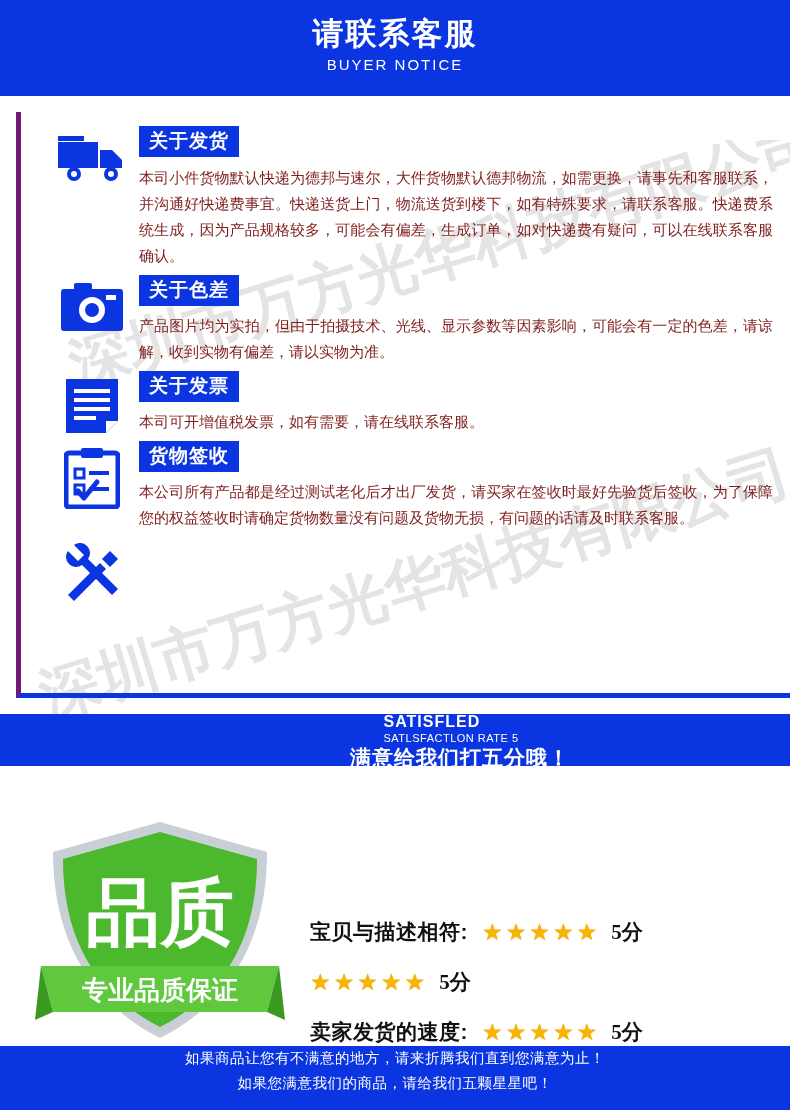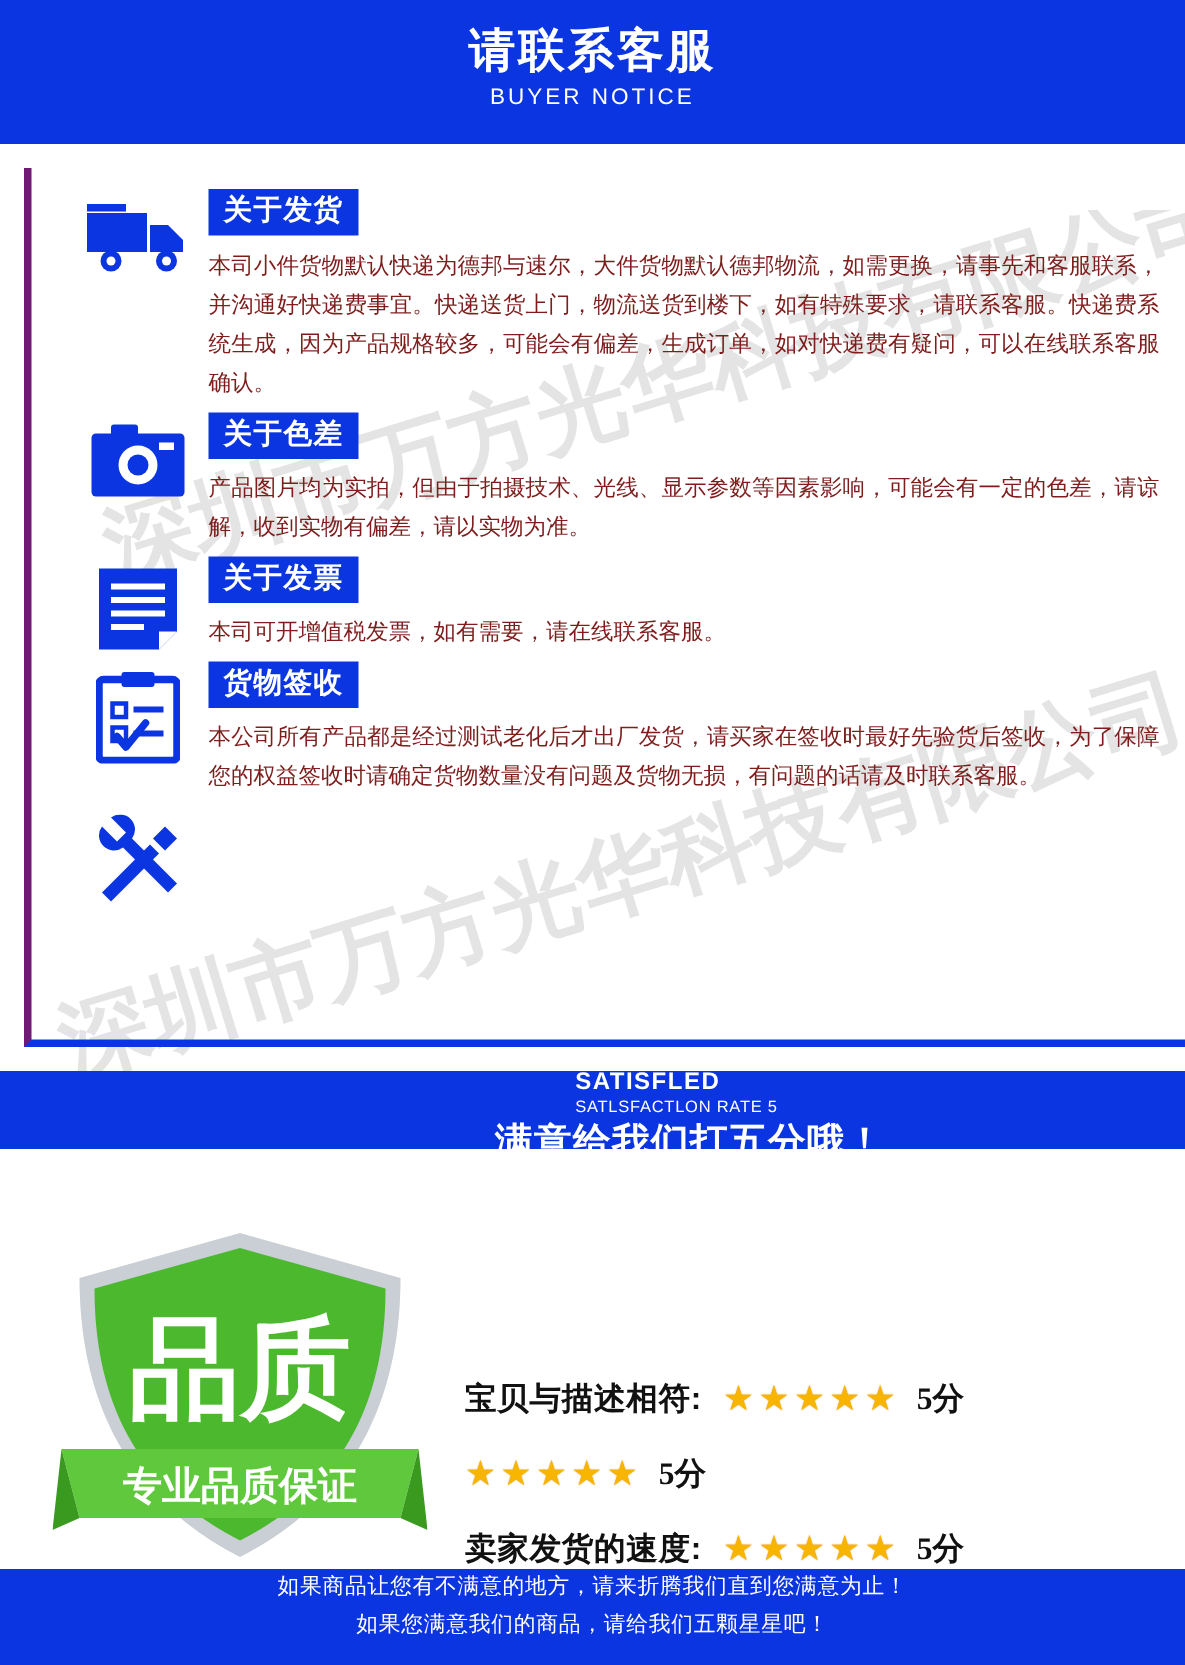--- a/index.html
+++ b/index.html
@@ -146,21 +146,21 @@
     font-size: 16px;
     font-weight: bold;
     letter-spacing: 1px;
   }
   .satisfy-en .en-sub {
     font-size: 11px;
     letter-spacing: 0.5px;
     margin-top: 2px;
   }
   .satisfy-cn {
-    font-size: 25px;
+    font-size: 21px;
     font-weight: bold;
     letter-spacing: 1px;
   }
 
   
   .rating-section {
     position: relative;
     z-index: 10;
     width: 790px;
     height: 280px;

